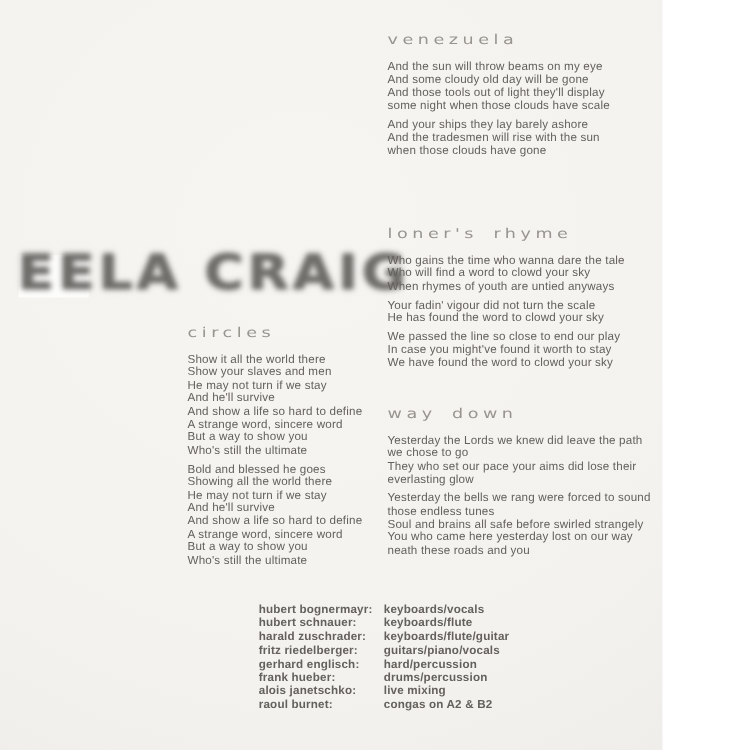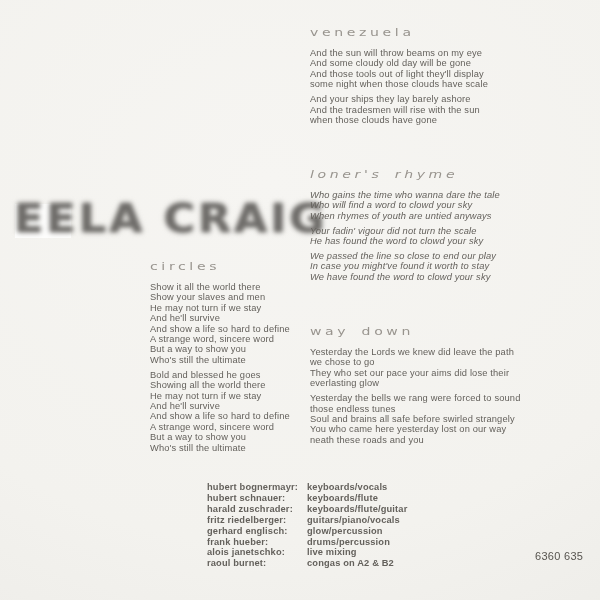--- a/index.html
+++ b/index.html
@@ -1,18 +1,18 @@
 <!DOCTYPE html>
 <html><head>
 <meta charset="utf-8">
 <style>
   html, body { margin: 0; padding: 0; }
   .page {
     position: relative;
-    width: 600px;
+    width: 530px;
     height: 600px;
     overflow: hidden;
     background:
       radial-gradient(130% 110% at 45% 30%, #f6f5f2 0%, #f3f2ee 55%, #eae9e5 100%);
     font-family: "Liberation Sans", sans-serif;
     -webkit-font-smoothing: antialiased;
   }
 
   
   .logo-patch {
@@ -32,21 +32,21 @@
     white-space: nowrap;
     transform: scaleY(0.9);
     transform-origin: 0 0;
     filter: blur(2.3px);
     text-shadow: 0 0 4px #8f8d89;
   }
 
   
   .song { position: absolute; width: 280px; }
   .song-venezuela { left: 310px; top: 24px; }
-  .song-loners    { left: 310px; top: 166px; font-style: italic; }
+  .song-loners    { left: 310px; top: 179px; }
   .song-waydown   { left: 310px; top: 323px; }
   .song-circles   { left: 150px; top: 258px; width: 200px; }
 
   .song-title {
     font-family: "DejaVu Sans", sans-serif;
     font-size: 13.5px;
     font-weight: 400;
     color: #98948e;
     letter-spacing: 3.5px;
     word-spacing: 4px;
@@ -179,21 +179,21 @@
       <div class="credit-row">
         <span class="credit-name">harald zuschrader:</span>
         <span class="credit-role">keyboards/flute/guitar</span>
       </div>
       <div class="credit-row">
         <span class="credit-name">fritz riedelberger:</span>
         <span class="credit-role">guitars/piano/vocals</span>
       </div>
       <div class="credit-row">
         <span class="credit-name">gerhard englisch:</span>
-        <span class="credit-role">glow/percussion</span>
+        <span class="credit-role">hard/percussion</span>
       </div>
       <div class="credit-row">
         <span class="credit-name">frank hueber:</span>
         <span class="credit-role">drums/percussion</span>
       </div>
       <div class="credit-row">
         <span class="credit-name">alois janetschko:</span>
         <span class="credit-role">live mixing</span>
       </div>
       <div class="credit-row">

